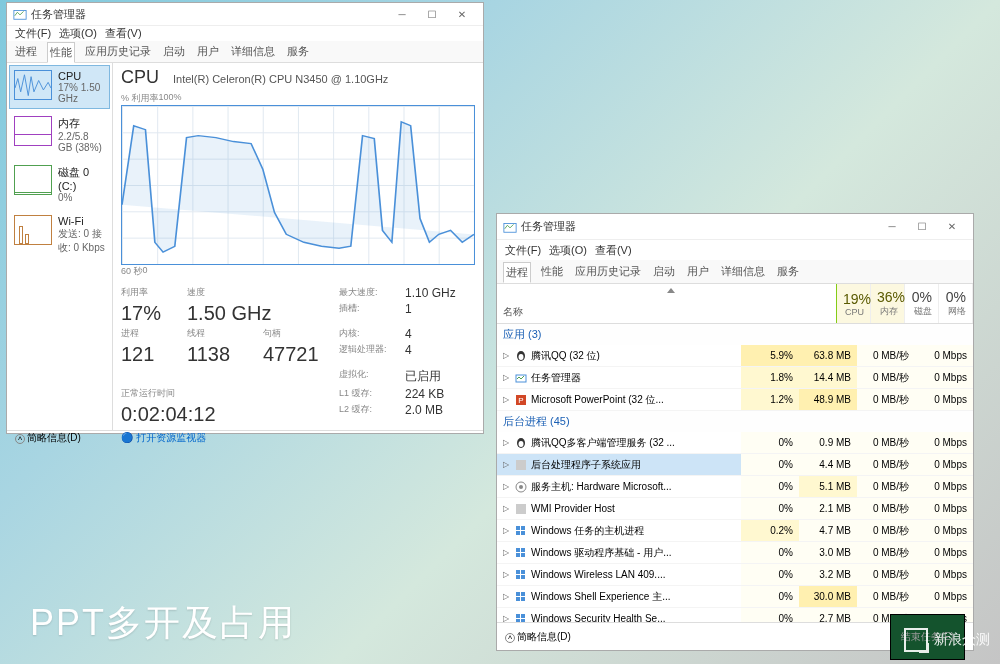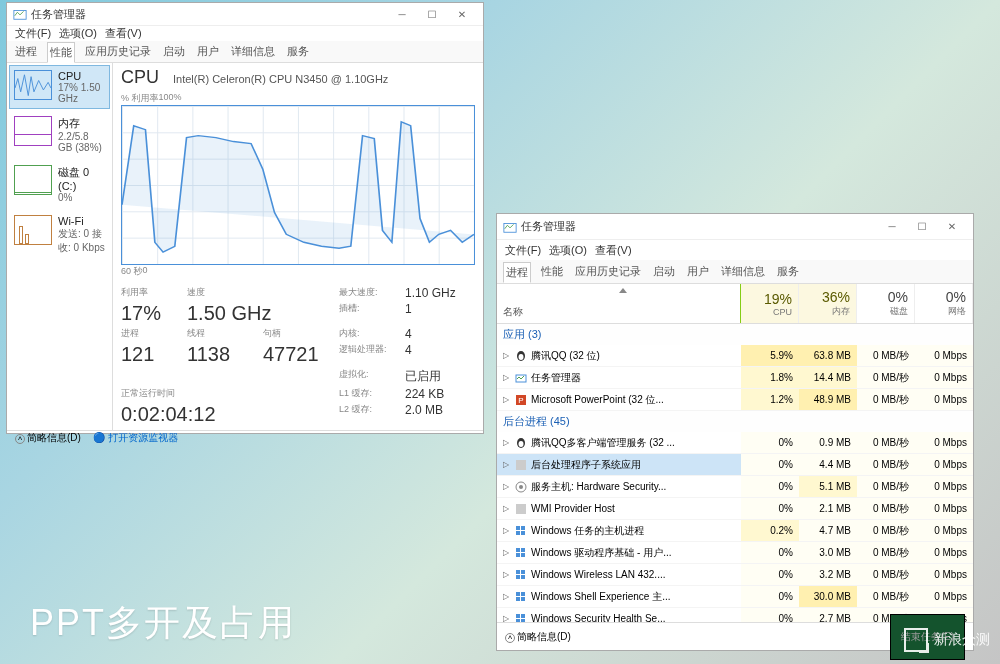--- a/index.html
+++ b/index.html
@@ -37,30 +37,30 @@
 .chart-labels { display: flex; font-size: 9px; color: #888; }
 .chart { width: 100%; height: 160px; border: 1px solid #4a90d9; position: relative; background: #fff; }
 .chart-grid { position: absolute; inset: 0; }
 .chart-grid::before { content: ''; position: absolute; inset: 0; background-image: linear-gradient(to right, #e0e8f0 1px, transparent 1px), linear-gradient(to bottom, #e0e8f0 1px, transparent 1px); background-size: 10% 16.67%; }
 .chart svg { position: absolute; inset: 0; width: 100%; height: 100%; }
 .stats-grid { display: grid; grid-template-columns: 60px 70px 70px 60px 70px; gap: 2px 6px; margin-top: 8px; font-size: 10px; color: #555; }
 .stats-grid .label { color: #888; font-size: 9px; }
 .stats-grid .value { font-size: 20px; color: #333; }
 .stats-grid .small { font-size: 12px; color: #333; }
 .perf-footer { height: 26px; border-top: 1px solid #ddd; display: flex; align-items: center; padding: 0 8px; gap: 12px; font-size: 10px; }
-.perf-footer a { color: #0066cc; text-decoration: none; }
+.perf-footer a { color: #0066cc; text-decoration: none; margin-left: 28px; }
 .expand-icon { display: inline-block; width: 10px; height: 10px; border: 1px solid #888; border-radius: 50%; text-align: center; line-height: 8px; font-size: 8px; margin-right: 2px; }
 
 
 #win2 { left: 496px; top: 213px; width: 478px; height: 438px; }
 .proc-body { flex: 1; display: flex; flex-direction: column; overflow: hidden; }
 .proc-header { display: flex; border-bottom: 1px solid #ddd; height: 40px; }
 .proc-header .name-col { flex: 1; padding: 4px 6px; display: flex; align-items: flex-end; font-size: 10px; color: #555; border-right: 1px solid #84cc16; position: relative; }
 .proc-header .name-col::after { content: ''; position: absolute; top: 4px; left: 50%; width: 0; height: 0; border-left: 4px solid transparent; border-right: 4px solid transparent; border-bottom: 5px solid #888; }
-.proc-header .stat-col { width: 58px; text-align: right; padding: 2px 6px; border-right: 1px solid #eee; display: flex; flex-direction: column; justify-content: center; }
+.proc-header .stat-col { width: 34px; text-align: right; padding: 2px 6px; border-right: 1px solid #eee; display: flex; flex-direction: column; justify-content: center; }
 .proc-header .pct { font-size: 14px; color: #444; }
 .proc-header .pct.h1 { color: #5a5a00; }
 .proc-header .lbl { font-size: 9px; color: #777; }
 .proc-header .stat-col.warm { background: #fcf8e0; }
 .proc-list { flex: 1; overflow: hidden; }
 .group-header { padding: 3px 6px; font-size: 11px; color: #1a5fb4; background: #fefefe; }
 .proc-row { display: flex; height: 22px; align-items: center; border-bottom: 1px solid #f4f4f4; font-size: 10px; }
 .proc-row.selected { background: #cde4f7; }
 .proc-row .name { flex: 1; padding: 0 4px; display: flex; align-items: center; gap: 4px; overflow: hidden; white-space: nowrap; }
 .proc-row .name .arrow { width: 10px; text-align: center; color: #666; font-size: 8px; }
@@ -341,21 +341,21 @@
           <div class="stat heat0">0 MB/秒</div>
           <div class="stat heat0">0 Mbps</div>
         </div>
         <div class="proc-row">
           <div class="name">
             <span class="arrow">▷</span>
             <span class="proc-icon"><svg viewBox="0 0 12 12">
                 <circle cx="6" cy="6" r="5" fill="none" stroke="#888"></circle>
                 <circle cx="6" cy="6" r="2" fill="#888"></circle>
               </svg></span>
-            <span>服务主机: Hardware Security...</span>
+            <span>服务主机: Hardware Microsoft...</span>
           </div>
           <div class="stat heat0">0%</div>
           <div class="stat heat1">5.1 MB</div>
           <div class="stat heat0">0 MB/秒</div>
           <div class="stat heat0">0 Mbps</div>
         </div>
         <div class="proc-row">
           <div class="name">
             <span class="arrow">▷</span>
             <span class="proc-icon"><svg viewBox="0 0 12 12">
@@ -402,21 +402,21 @@
         </div>
         <div class="proc-row">
           <div class="name">
             <span class="arrow">▷</span>
             <span class="proc-icon"><svg viewBox="0 0 12 12">
                 <rect x="1" y="1" width="4" height="4" fill="#4a90d9"></rect>
                 <rect x="6" y="1" width="4" height="4" fill="#4a90d9"></rect>
                 <rect x="1" y="6" width="4" height="4" fill="#4a90d9"></rect>
                 <rect x="6" y="6" width="4" height="4" fill="#4a90d9"></rect>
               </svg></span>
-            <span>Windows Wireless LAN 432....</span>
+            <span>Windows Wireless LAN 409....</span>
           </div>
           <div class="stat heat0">0%</div>
           <div class="stat heat0">3.2 MB</div>
           <div class="stat heat0">0 MB/秒</div>
           <div class="stat heat0">0 Mbps</div>
         </div>
         <div class="proc-row">
           <div class="name">
             <span class="arrow">▷</span>
             <span class="proc-icon"><svg viewBox="0 0 12 12">

